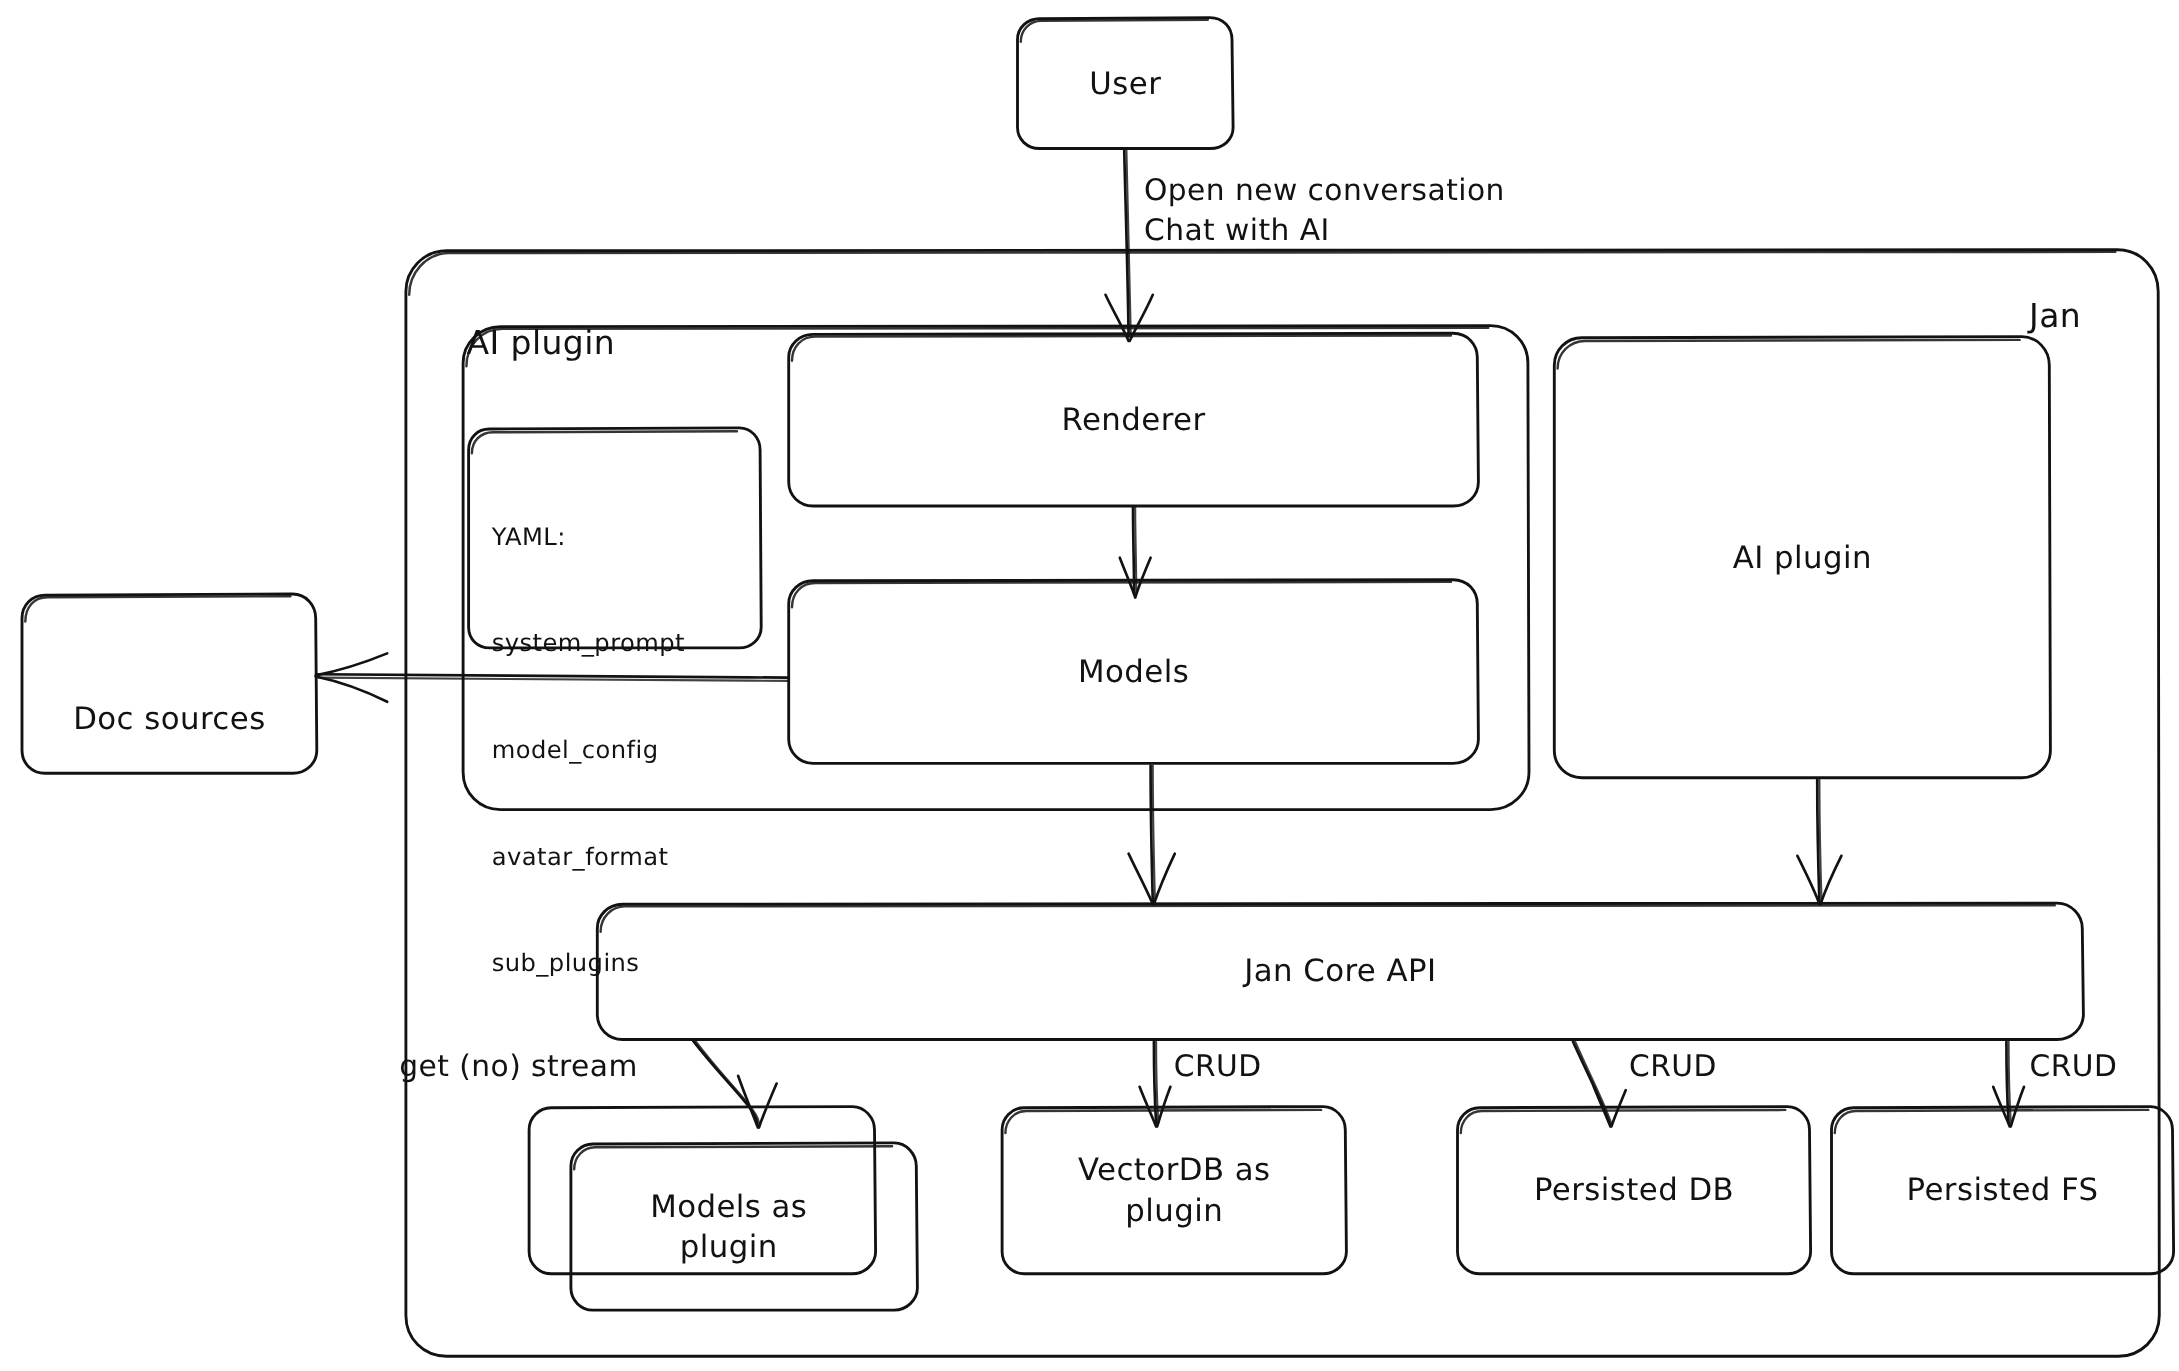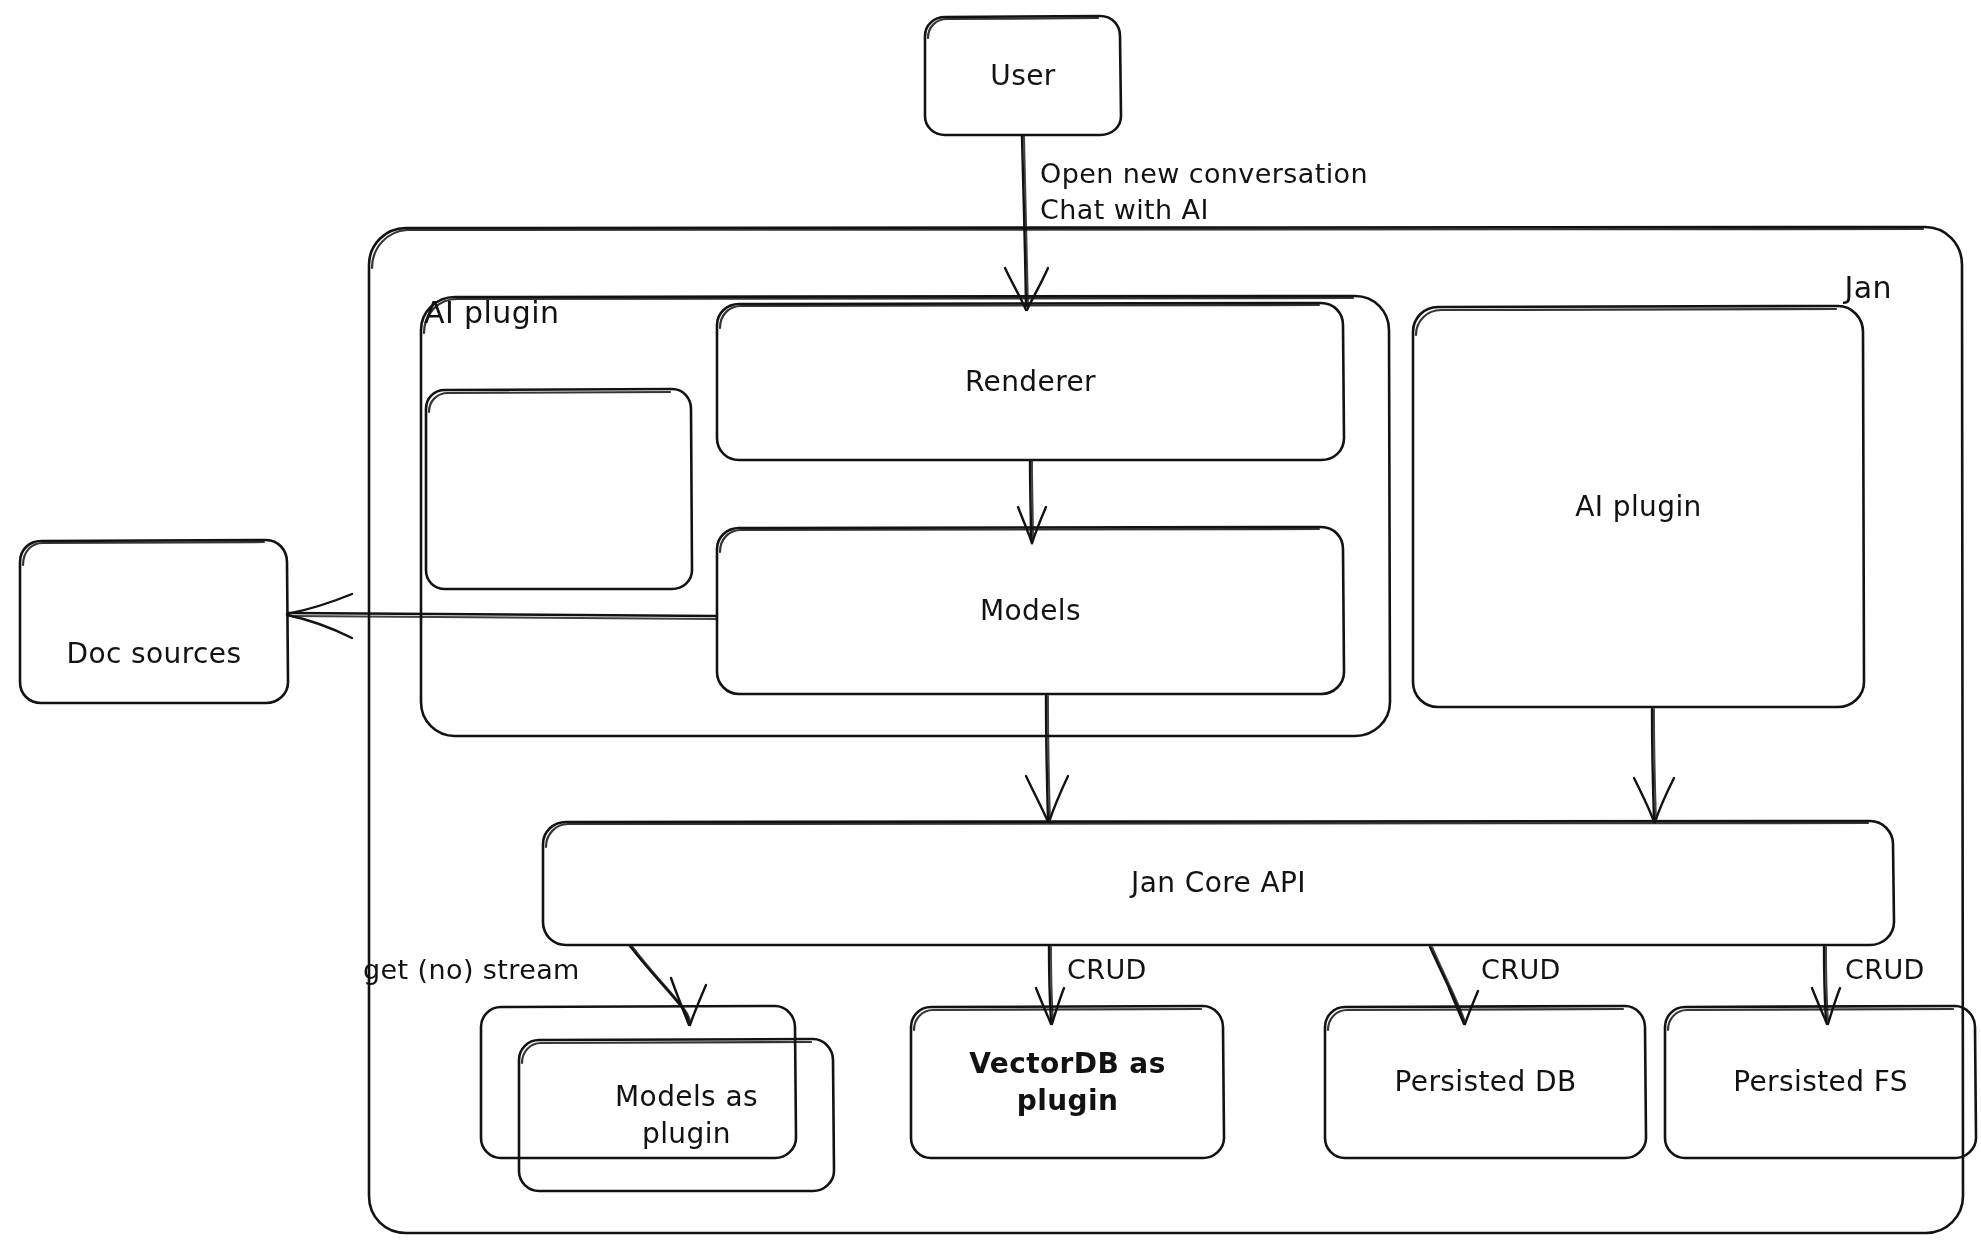--- a/index.html
+++ b/index.html
@@ -182,34 +182,41 @@
 Chat with AI</span></div>
 
   <div class="lbl nodeText ctr" style="left:717px;top:304px;width:627px;height:156px;">Renderer</div>
 
   <div class="lbl nodeText ctr" style="left:717px;top:528px;width:627px;height:166px;">Models</div>
 
   <div class="lbl nodeText ctr" style="left:20px;top:573px;width:268px;height:162px;">Doc sources</div>
 
   <div class="lbl nodeText ctr" style="left:1413px;top:307px;width:451px;height:400px;">AI plugin</div>
 
+  <div class="lbl yamlText" style="left:447px;top:408px;width:240px;">
+    <div>YAML:</div>
+    <div>system_prompt</div>
+    <div>model_config</div>
+    <div>avatar_format</div>
+    <div>sub_plugins</div>
+  </div>
 
   <div class="lbl nodeText ctr" style="left:543px;top:822px;width:1351px;height:123px;">Jan Core API</div>
 
   <div class="lbl edgeText" style="left:363px;top:952px;">get (no) stream</div>
 
   <div class="lbl edgeText" style="left:1067px;top:952px;">CRUD</div>
 
   <div class="lbl edgeText" style="left:1481px;top:952px;">CRUD</div>
 
   <div class="lbl edgeText" style="left:1845px;top:952px;">CRUD</div>
 
-  <div class="lbl nodeText ctr" style="left:519px;top:1040px;width:287px;height:151px;white-space:pre-line;padding-left:24px;">Models as
+  <div class="lbl nodeText ctr" style="left:519px;top:1040px;width:287px;height:151px;white-space:pre-line;">Models as
 plugin</div>
 
-  <div class="lbl nodeText ctr" style="left:911px;top:1007px;width:313px;height:151px;white-space:pre-line;font-weight:bold;">VectorDB as
+  <div class="lbl nodeText ctr" style="left:911px;top:1007px;width:313px;height:151px;white-space:pre-line;">VectorDB as
 plugin</div>
 
   <div class="lbl nodeText ctr" style="left:1325px;top:1007px;width:321px;height:151px;">Persisted DB</div>
 
   <div class="lbl nodeText ctr" style="left:1665px;top:1007px;width:311px;height:151px;">Persisted FS</div>
 
 </div>
 
 </body></html>

